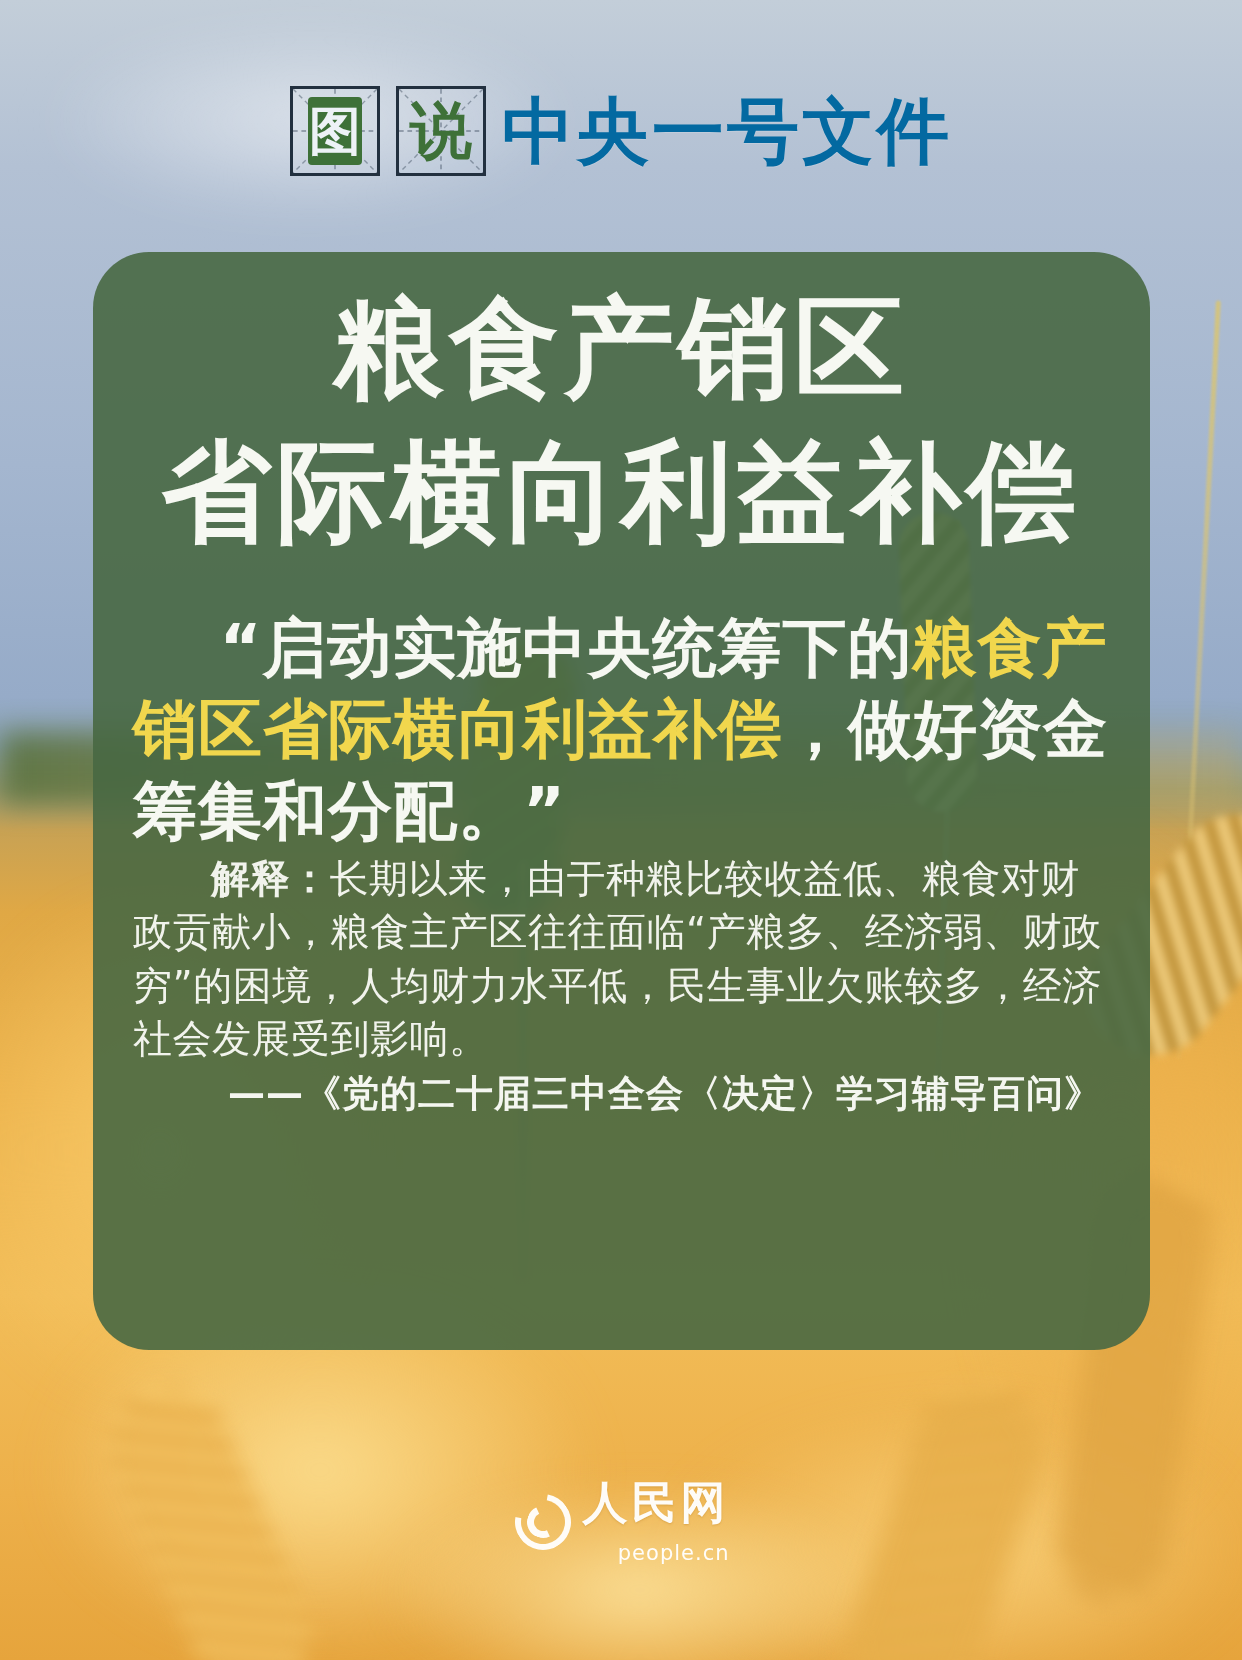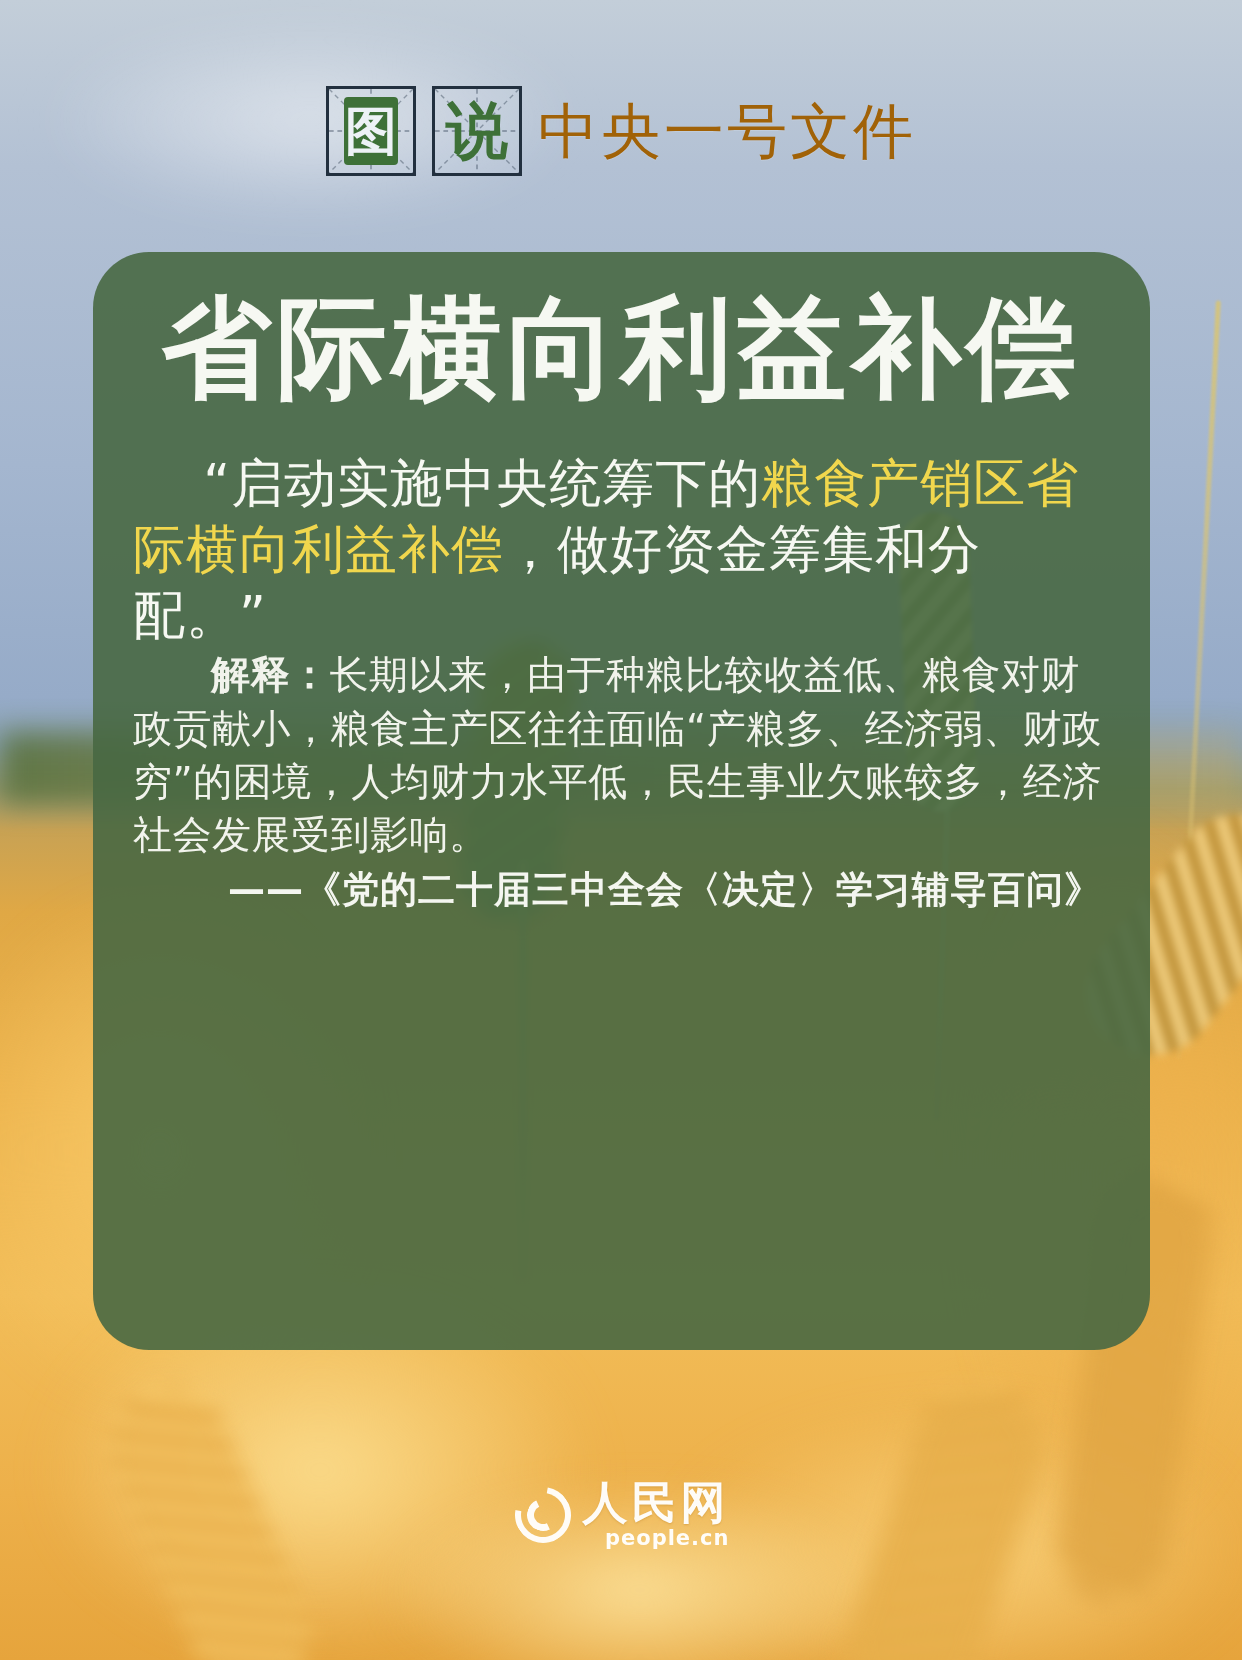--- a/index.html
+++ b/index.html
@@ -90,36 +90,36 @@
     border:3px solid #22303f; background:rgba(255,255,255,.06);
   }
   .gridbox svg { position:absolute; inset:0; width:100%; height:100%; }
   .gridbox .char {
     position:absolute; inset:0; display:flex; align-items:center; justify-content:center;
     font-weight:900; color:#3e7138; font-size:62px; line-height:1; z-index:1;
   }
   .gridbox .fillbg { position:absolute; inset:8px 15px; background:#3e7138; border-radius:4px; }
   .gridbox.inverted .char { color:#edf2f6; font-size:52px; }
   .header-title {
-    font-size:60px; font-weight:400; color:#a16207; letter-spacing:3px; line-height:1;
+    font-size:72px; font-weight:700; color:#0369a1; letter-spacing:3px; line-height:1;
     text-shadow:0 1px 0 rgba(255,255,255,.15);
   }
 
   
   .card {
     position:absolute; left:93px; top:252px; width:1057px; height:1098px;
     border-radius:56px; background:rgba(72,104,66,.90);
     z-index:2; padding:24px 40px 0; overflow:hidden;
   }
   .card-title {
     text-align:center; font-weight:900; color:#f6f8f2;
     font-size:110px; line-height:1.31; letter-spacing:5px;
   }
   .quote {
-    margin-top:30px; font-size:52px; font-weight:400; line-height:1.27;
+    margin-top:44px; font-size:64px; font-weight:700; line-height:1.27;
     color:#f6f8f2; text-indent:1.35em; letter-spacing:1px;
   }
   .quote .hl { color:#f1d74d; }
   .body-text { font-size:39px; line-height:1.37; color:#f1f3ec; letter-spacing:.5px; }
   .body-text p { text-indent:2em; }
   .para-label { font-weight:900; }
   .attribution {
     margin-top:3px; text-align:right; padding-right:8px;
     font-size:37px; font-weight:700; color:#f4f6f0; letter-spacing:1px;
   }
@@ -136,21 +136,21 @@
     border:6px solid rgba(255,255,255,.95); border-top-color:transparent;
     transform:rotate(-35deg);
   }
   .logo-mark .inner {
     position:absolute; inset:14px; border-radius:50%;
     border:7px solid rgba(255,255,255,.95); border-right-color:transparent; border-top-color:transparent;
     transform:rotate(20deg);
   }
   .logo-col { display:flex; flex-direction:column; align-items:center; line-height:1; }
   .logo-name { font-size:45px; font-weight:700; letter-spacing:4px; text-shadow:0 1px 2px rgba(180,120,30,.35); }
-  .logo-domain { font-size:21px; font-weight:700; letter-spacing:1px; margin-top:3px; align-self:flex-end; }
+  .logo-domain { font-size:21px; font-weight:400; letter-spacing:1px; margin-top:18px; align-self:flex-end; }
 </style>
 </head>
 <body>
 
 <div class="decor cloud"></div>
 <div class="decor horizon-band"></div>
 <div class="decor glow g1"></div>
 <div class="decor glow g2"></div>
 <div class="decor glow g3"></div>
 <div class="decor glow g4"></div>
@@ -183,20 +183,21 @@
       <line x1="0" y1="0" x2="90" y2="90" stroke="#3a4a5c" stroke-width="1.5" stroke-opacity="0.45" stroke-dasharray="5 4"></line>
       <line x1="90" y1="0" x2="0" y2="90" stroke="#3a4a5c" stroke-width="1.5" stroke-opacity="0.45" stroke-dasharray="5 4"></line>
     </svg>
     <span class="char">说</span>
   </div>
   <div class="header-title">中央一号文件</div>
 </div>
 
 <div class="card">
   <div class="card-title">
+    <div>粮食产销区</div>
     <div>省际横向利益补偿</div>
   </div>
   <div class="quote">
     <span>“启动实施中央统筹下的</span><span class="hl">粮食产销区省际横向利益补偿</span><span>，做好资金筹集和分配。”</span>
   </div>
   <div class="body-text">
     <p><span class="para-label">解释：</span><span>长期以来，由于种粮比较收益低、粮食对财政贡献小，粮食主产区往往面临“产粮多、经济弱、财政穷”的困境，人均财力水平低，民生事业欠账较多，经济社会发展受到影响。</span></p>
   </div>
   <div class="attribution">——《党的二十届三中全会〈决定〉学习辅导百问》</div>
 </div>

